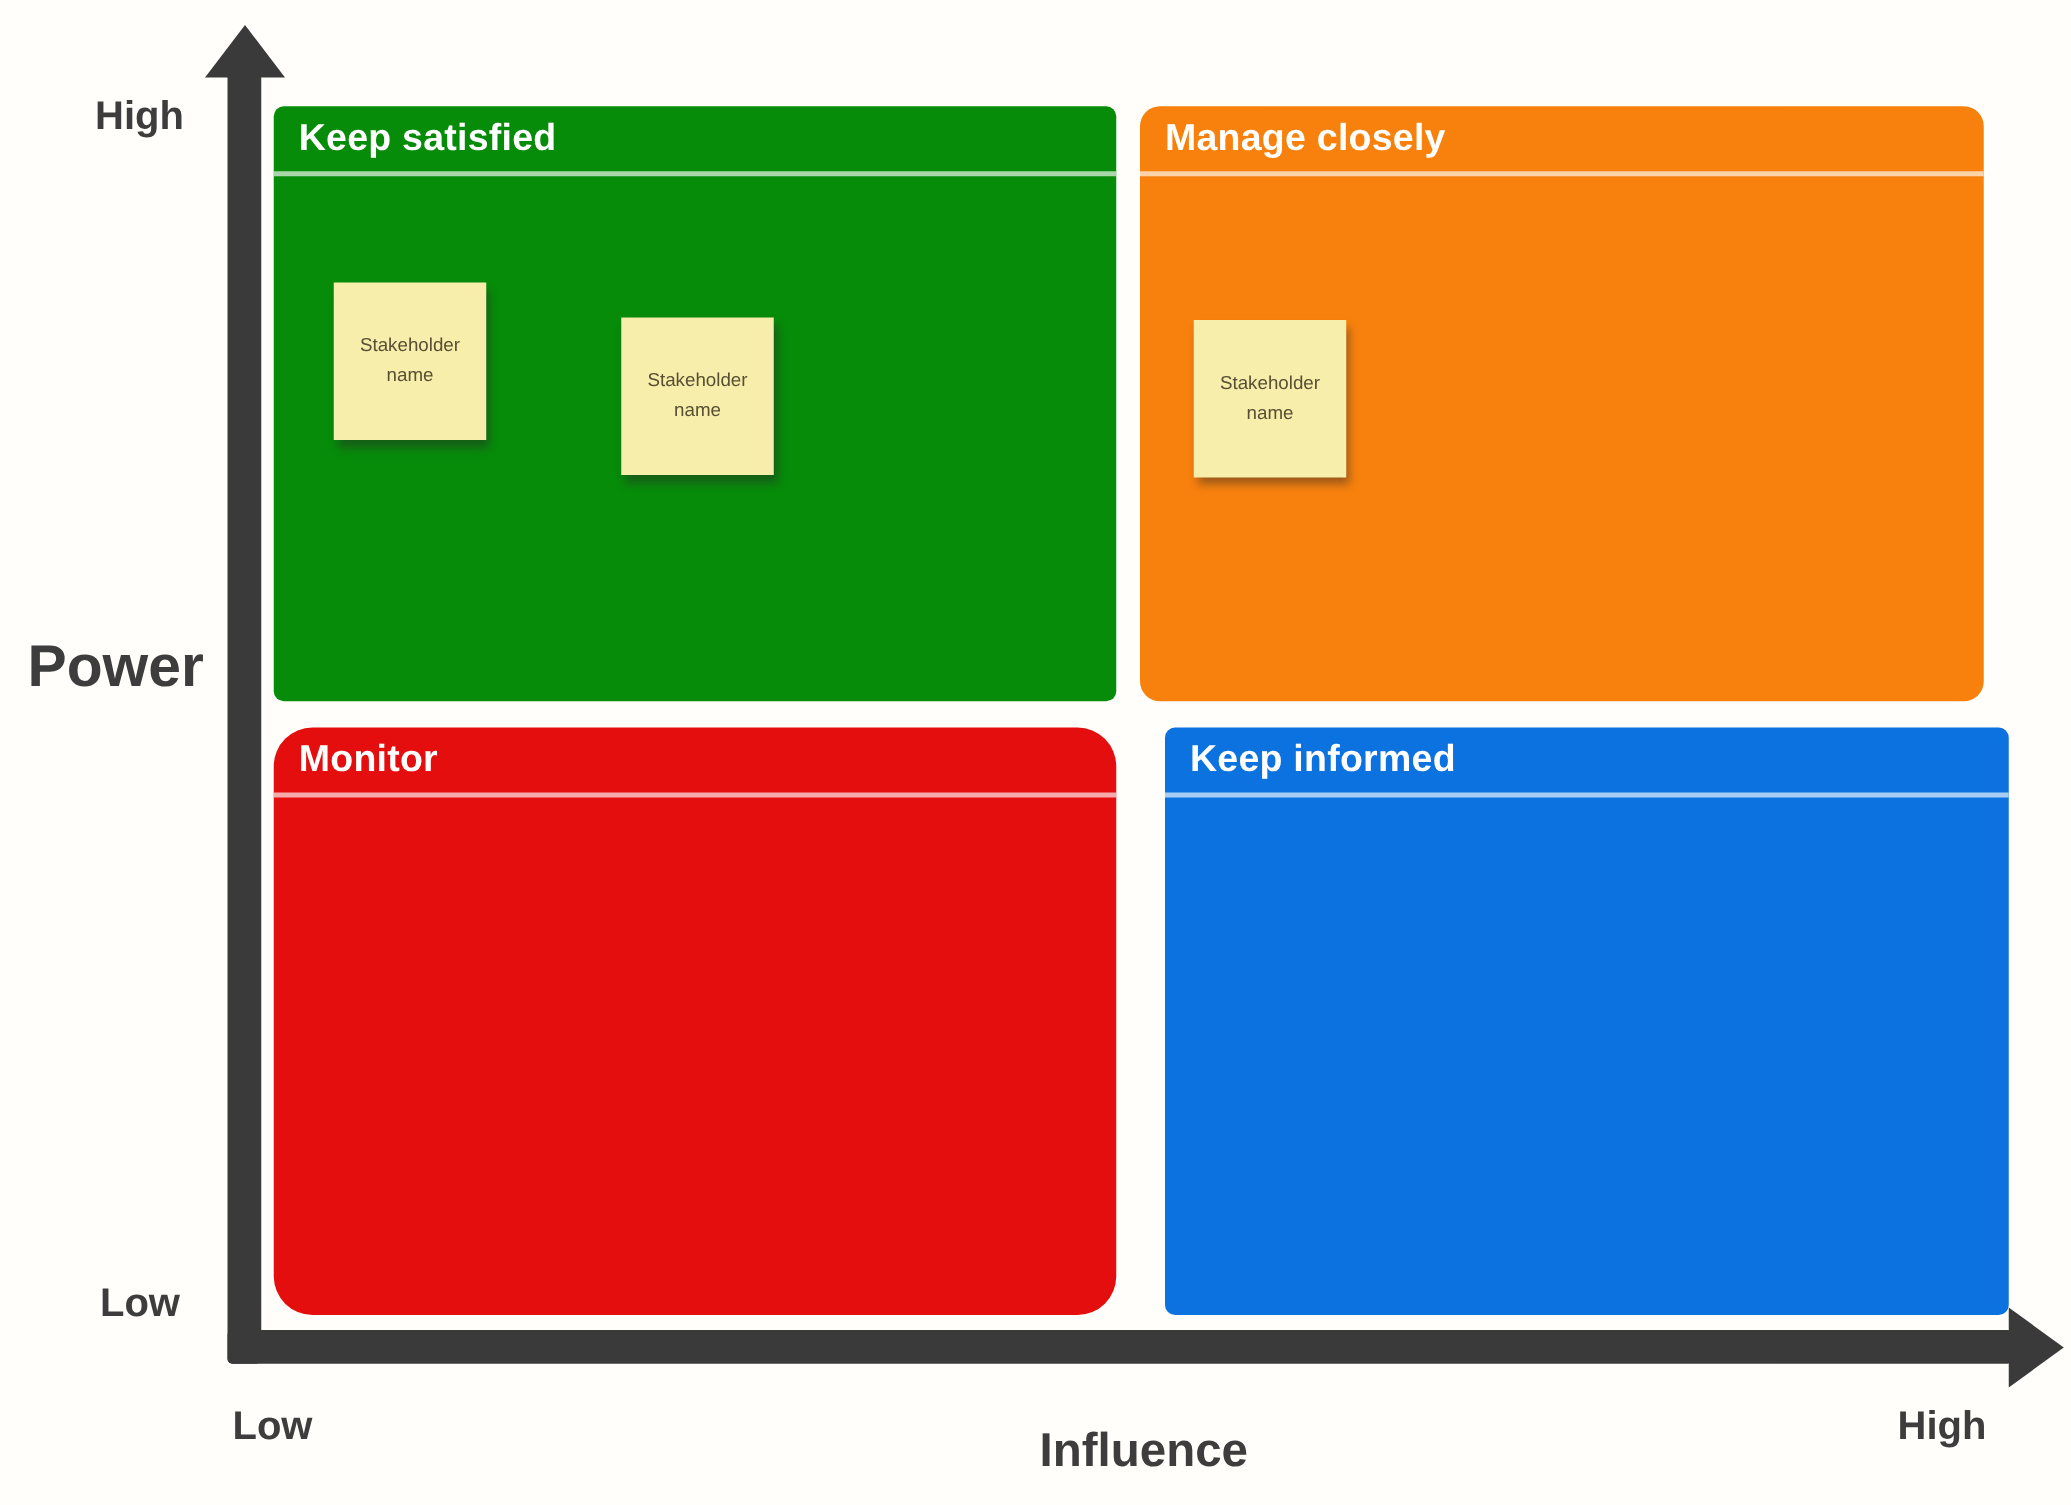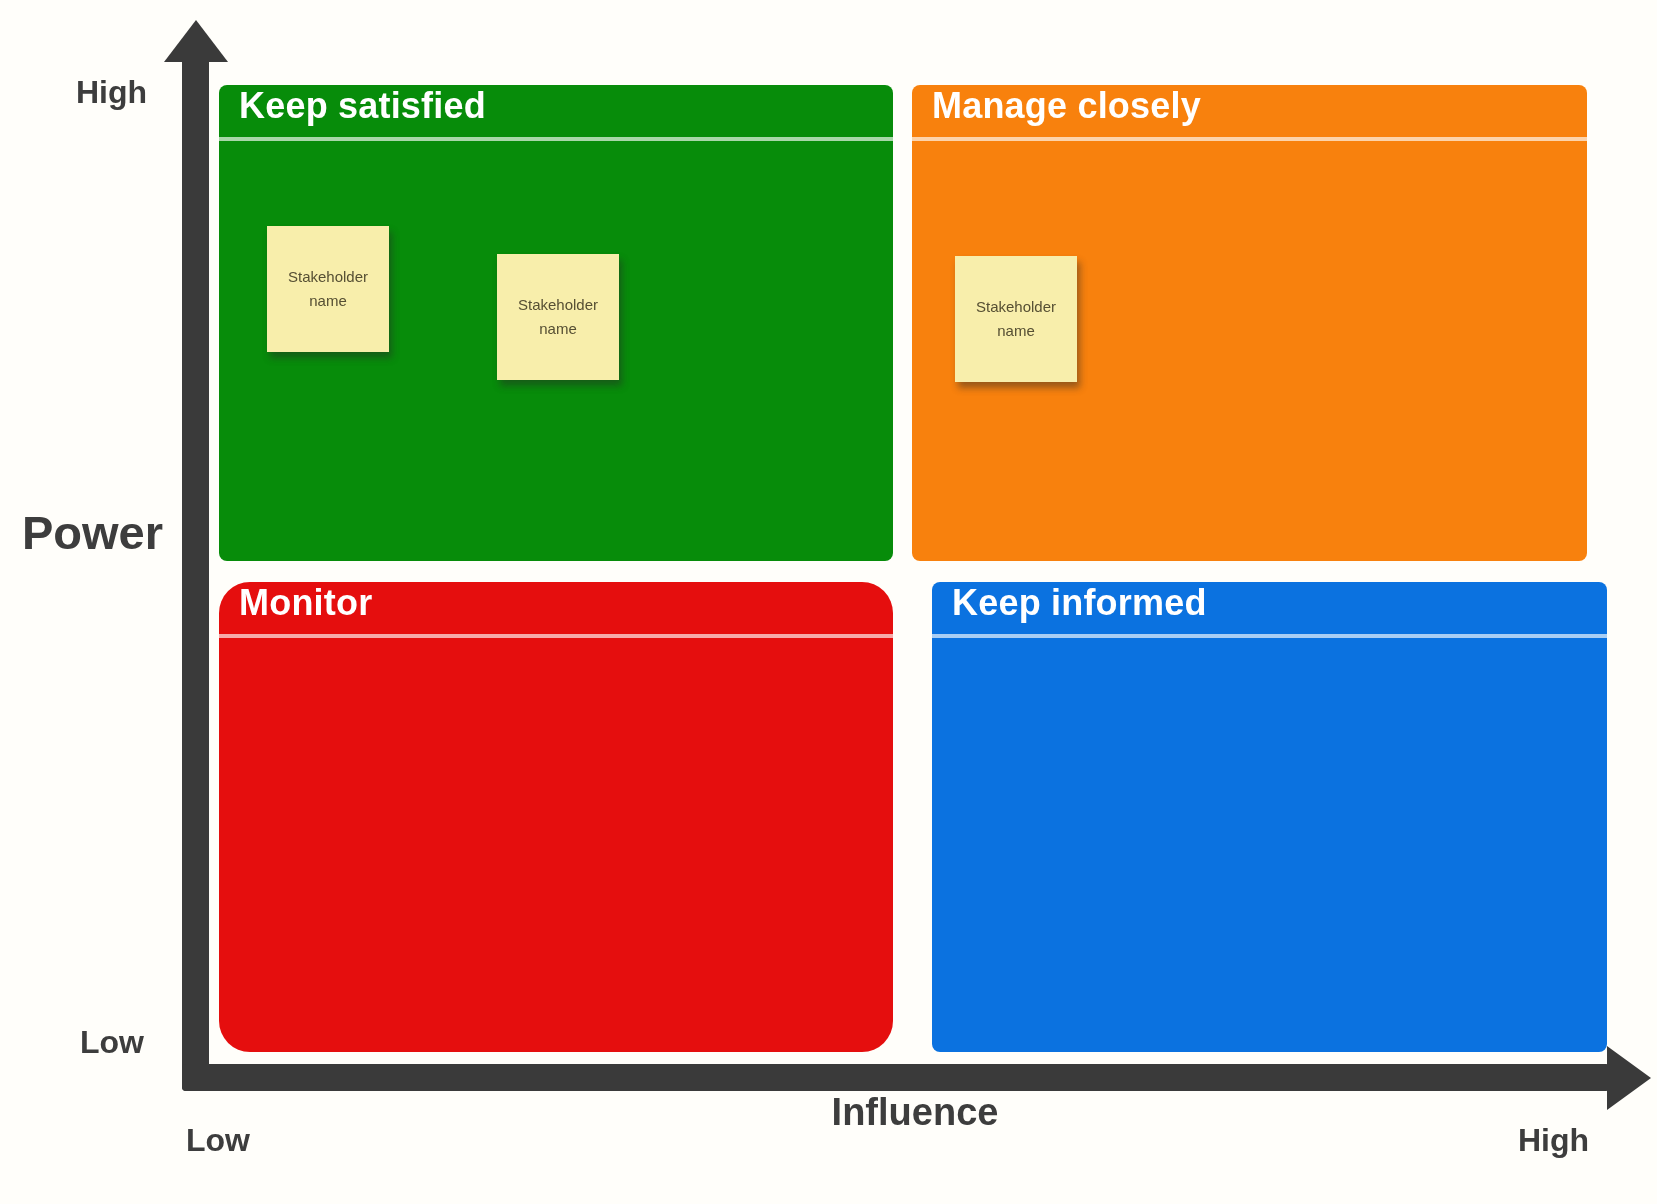--- a/index.html
+++ b/index.html
@@ -57,45 +57,45 @@
   .tick { font-size: 32px; }
   .y-high-label { left: 76px;  top: 74px; }
   .y-low-label  { left: 80px;  top: 1024px; }
   .x-low-label  { left: 186px; top: 1122px; }
   .x-high-label { left: 1518px; top: 1122px; }
   .y-title {
     left: 22px; top: 505px;
     font-size: 47px;
   }
   .x-title {
-    left: 765px; top: 1091px;
+    left: 765px; top: 1140px;
     width: 300px;
     text-align: center;
     font-size: 38px;
   }
 
   
   .quad {
     position: absolute;
     border-radius: 8px;
     overflow: hidden;
   }
   .q-top-left     { left: 219px; top: 85px;  width: 674px; height: 476px; }
   .q-top-right    { left: 912px; top: 85px;  width: 675px; height: 476px; }
   .q-bottom-left  { left: 219px; top: 582px; width: 674px; height: 470px; border-radius: 31px; }
   .q-bottom-right { left: 912px; top: 582px; width: 675px; height: 470px; margin-left: 20px; }
 
   .quad-header {
     height: 52px;
     display: flex;
-    align-items: flex-start;
+    align-items: center;
     padding-left: 20px;
     border-bottom: 4px solid rgba(255,255,255,0.65);
     color: #ffffff;
-    font-size: 36px;
+    font-size: 30px;
     font-weight: bold;
     letter-spacing: 0.2px;
   }
   .quad-body {
     position: relative;
     width: 100%;
     height: calc(100% - 56px);
   }
 
   
@@ -141,21 +141,21 @@
     <div class="quad-body">
       <div class="note note-a" style="background-color: rgb(248, 238, 171); color: rgb(86, 79, 51);">
         <span>Stakeholder name</span>
       </div>
       <div class="note note-b" style="background-color: rgb(248, 238, 171); color: rgb(86, 79, 51);">
         <span>Stakeholder name</span>
       </div>
     </div>
   </div>
 
-  <div class="quad q-top-right" style="background-color: rgb(248, 129, 13);">
+  <div class="quad q-top-right" style="background-color: rgb(248, 129, 13); border-radius: 16px;">
     <div class="quad-header">
       <span>Manage closely</span>
     </div>
     <div class="quad-body">
       <div class="note note-c" style="background-color: rgb(248, 238, 171); color: rgb(86, 79, 51);">
         <span>Stakeholder name</span>
       </div>
     </div>
   </div>
 

